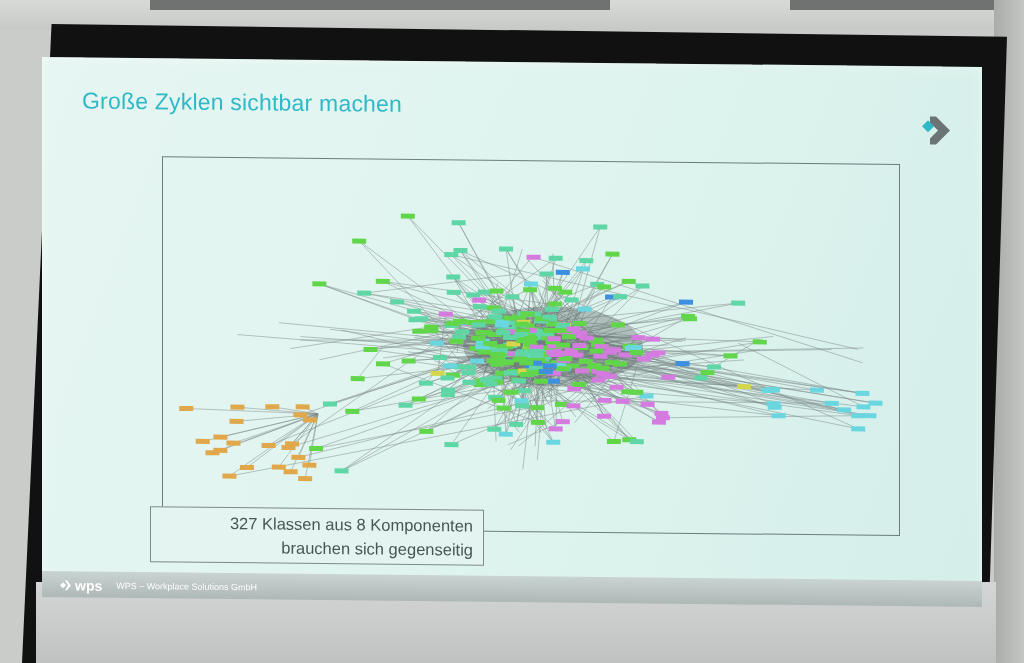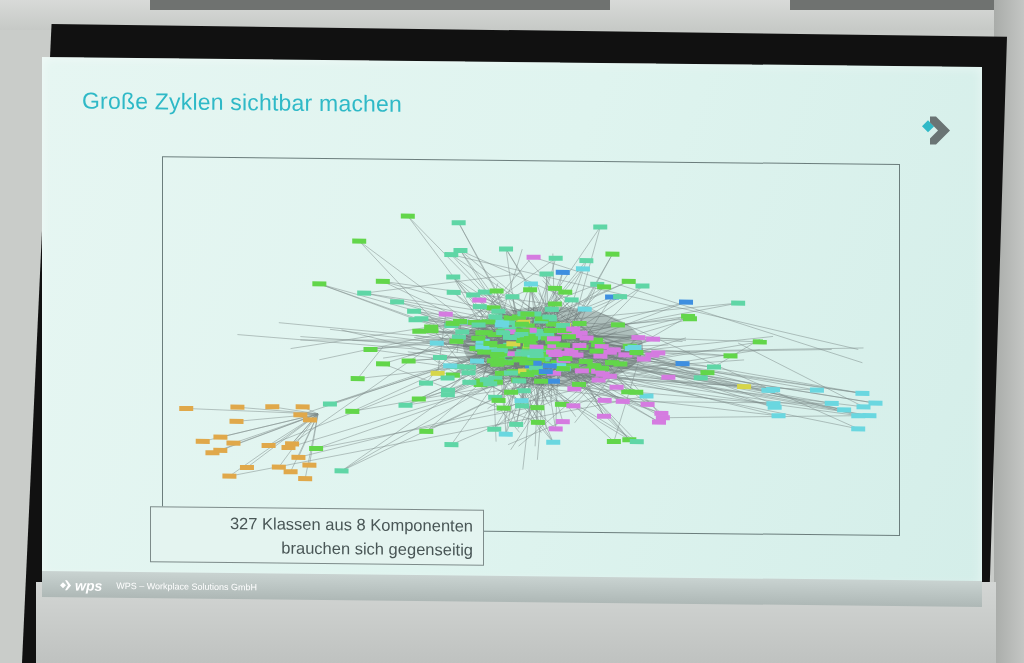--- a/index.html
+++ b/index.html
@@ -54,21 +54,21 @@
   }
   .footer {
     position:absolute; left:18px; top:520px; height:16px;
     display:flex; align-items:center; gap:14px;
     font-size:9px; color:#fff;
   }
   .footer-bar {
     position:absolute; left:0; top:514px; width:940px; height:26px;
     background:linear-gradient(#c9d3d1,#aeb8b6);
   }
-  .wps-logo { font-weight:bold; font-size:14px; display:flex; align-items:center; gap:3px; color:#fff;font-style:italic; }
+  .wps-logo { font-weight:bold; font-size:14px; display:flex; align-items:center; gap:3px; color:#fff; }
 </style>
 </head>
 <body>
 
 <div class="ceiling">
   <div class="ceiling-vent" style="left:150px;width:460px;"></div>
   <div class="ceiling-vent" style="left:790px;width:234px;"></div>
 </div>
 <div class="wall-right"></div>
 <div class="screen-frame"></div>

